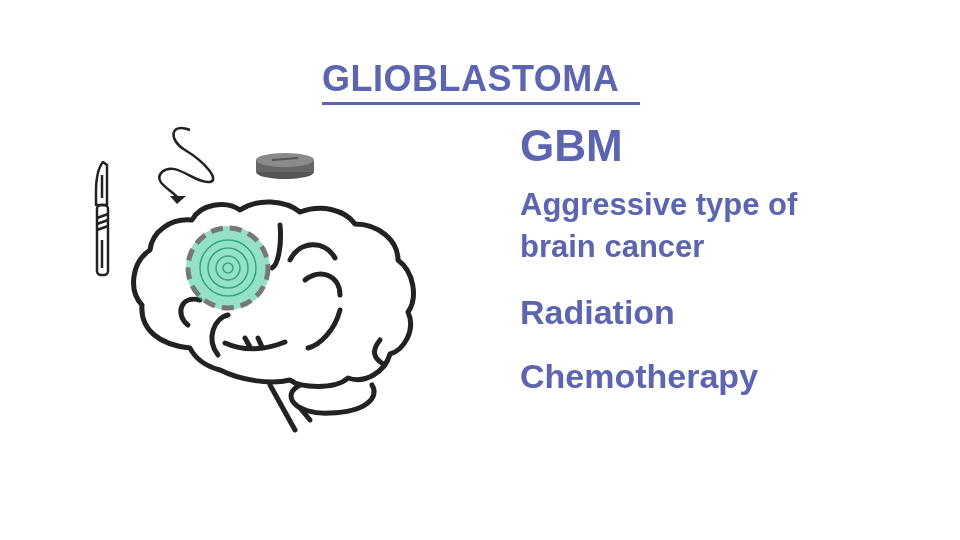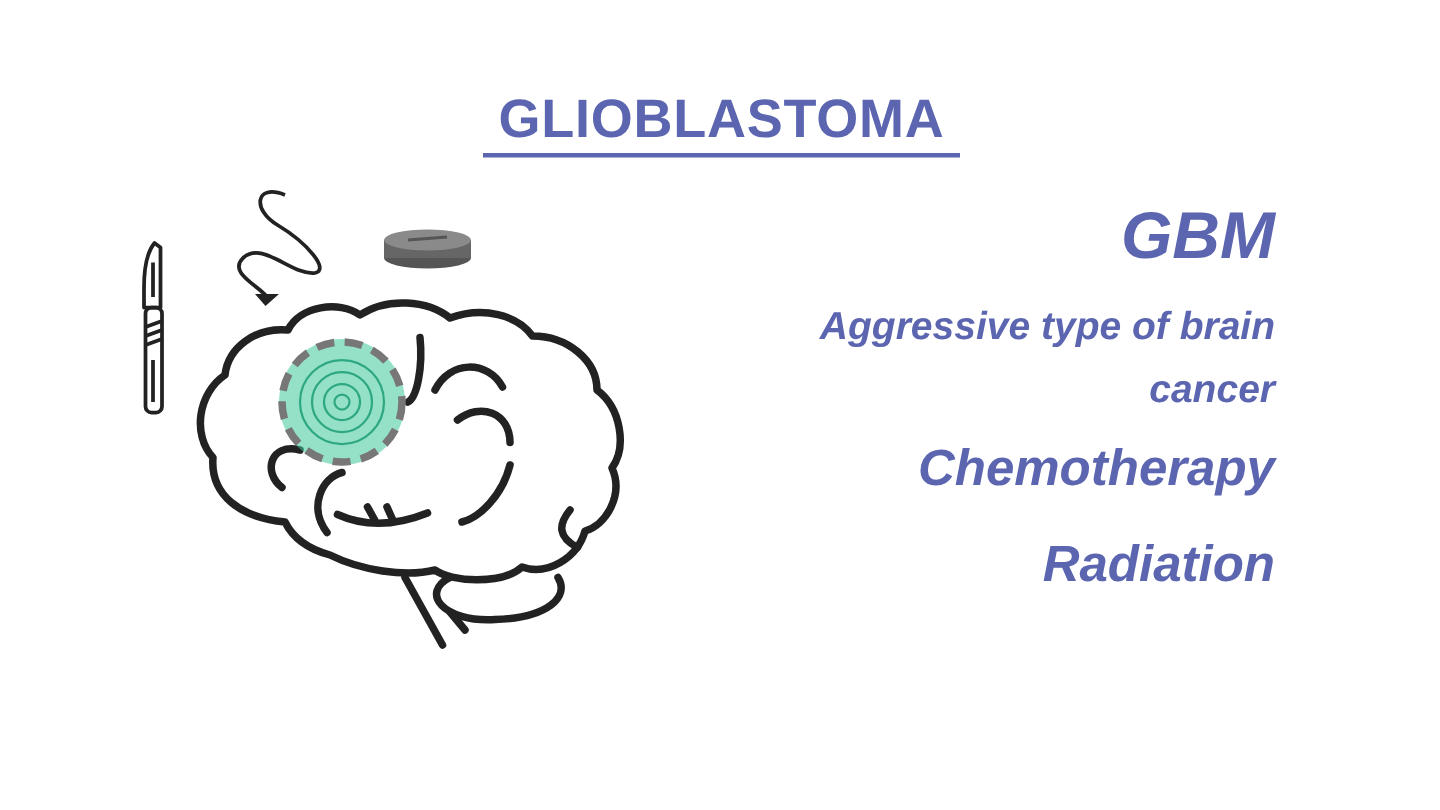--- a/index.html
+++ b/index.html
@@ -1,23 +1,23 @@
 <!DOCTYPE html>
 <html><head>
 <meta charset="utf-8">
 <style>
   html, body { margin:0; padding:0; }
   body { width:960px; height:540px; background:#ffffff; position:relative; overflow:hidden;
          font-family: "Liberation Sans", "DejaVu Sans", sans-serif; }
-  .title { position:absolute; left:322px; top:58px; width:318px; text-align:center;
+  .title { position:absolute; left:322px; top:58px; width:318px; 
            font-size:36px; font-weight:bold; color:#5b65b0; letter-spacing:0.5px; }
   .title-underline { position:absolute; left:322px; top:102px; width:318px; height:3px; background:#5b65b0; }
-  .right-col { position:absolute; left:520px; top:130px; width:330px; text-align:right; color:#5b65b0; font-weight:bold;font-style:italic; }
+  .right-col { position:absolute; left:520px; top:118px; width:330px; text-align:left; color:#5b65b0; font-weight:bold; }
   .abbr { font-size:44px; line-height:56px; margin-bottom:10px; }
-  .desc { font-size:26px; line-height:42px; margin-bottom:0; }
+  .desc { font-size:31px; line-height:42px; margin-bottom:12px; }
   .item { font-size:34px; line-height:64px; }
   svg.art { position:absolute; left:0; top:0; }
 </style>
 </head>
 <body>
 
 <div class="title">GLIOBLASTOMA</div>
 <div class="title-underline"></div>
 
 <svg class="art" width="960" height="540" viewBox="0 0 960 540">
@@ -67,15 +67,15 @@
     <circle cx="228" cy="268" r="28" fill="none" stroke="#2ea882" stroke-width="1.5"></circle>
     <circle cx="228" cy="268" r="20" fill="none" stroke="#2ea882" stroke-width="1.5"></circle>
     <circle cx="228" cy="268" r="12" fill="none" stroke="#2ea882" stroke-width="1.5"></circle>
     <circle cx="228" cy="268" r="5" fill="none" stroke="#2ea882" stroke-width="1.5"></circle>
   </g>
 </svg>
 
 <div class="right-col">
   <div class="abbr">GBM</div>
   <div class="desc">Aggressive type of brain cancer</div>
+  <div class="item">Radiation</div>
   <div class="item">Chemotherapy</div>
-  <div class="item">Radiation</div>
 </div>
 
 </body></html>

